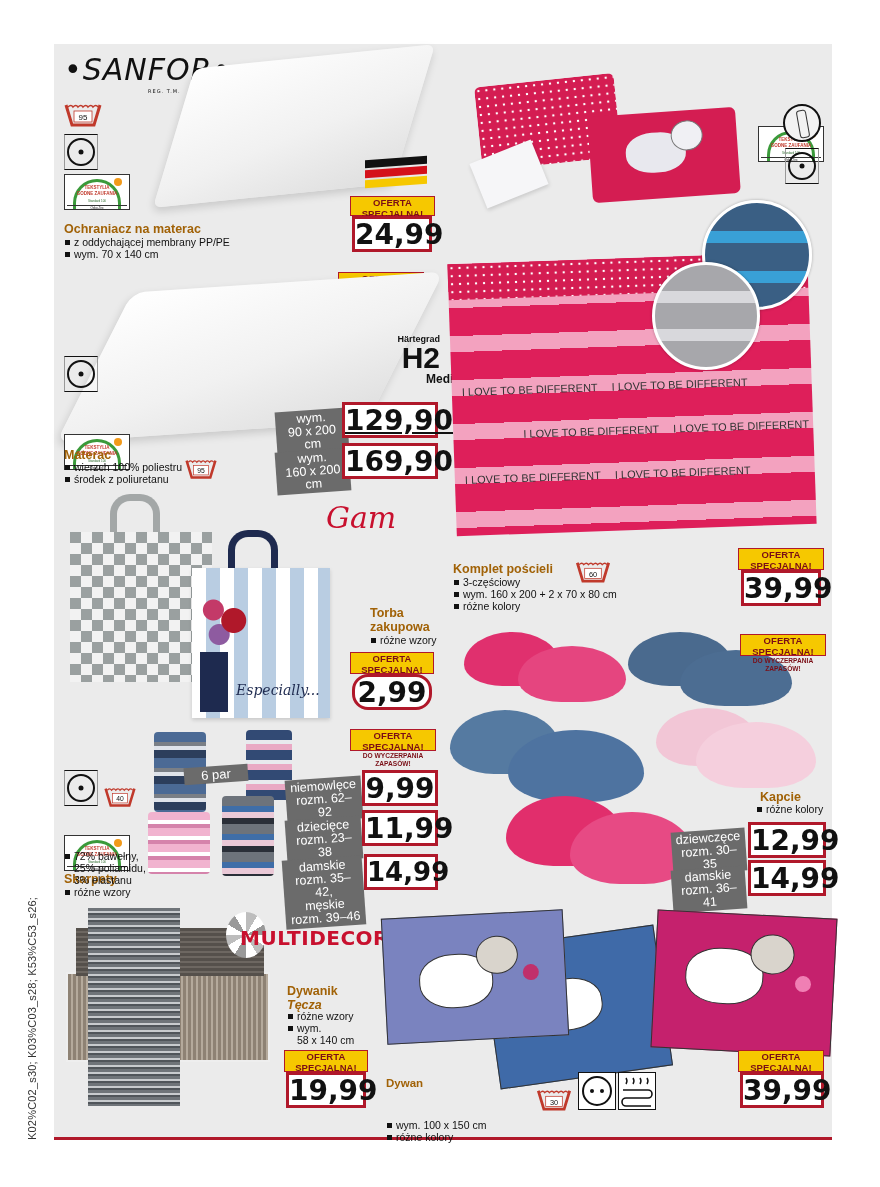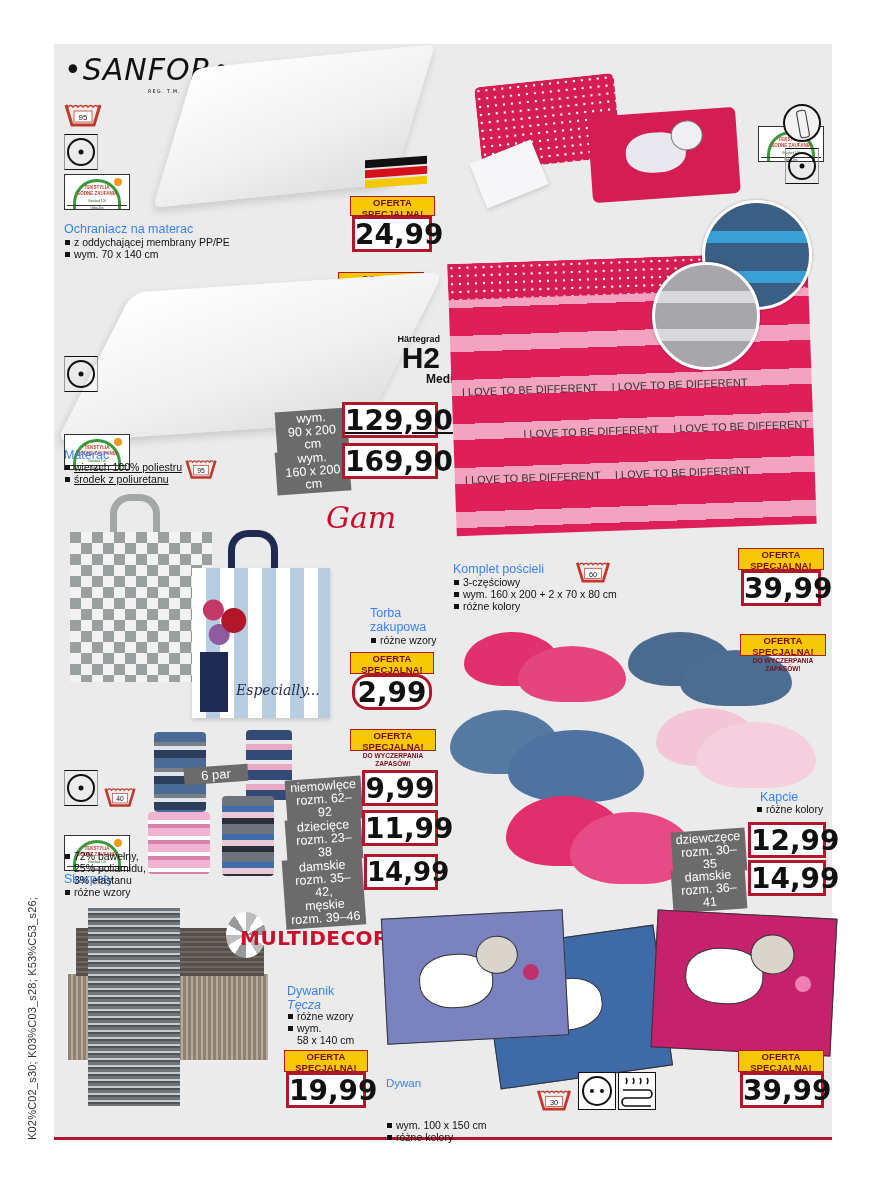--- a/index.html
+++ b/index.html
@@ -3,21 +3,21 @@
 <meta charset="utf-8">
 <style>
   html,body{margin:0;padding:0;}
   body{width:880px;height:1187px;background:#ffffff;position:relative;overflow:hidden;font-family:"Liberation Sans",sans-serif;color:#111;}
   .panel{position:absolute;left:54px;top:44px;width:778px;height:1094px;background:#ebebeb;}
   .bottom-rule{position:absolute;left:54px;top:1137px;width:778px;height:3px;background:#b0182a;}
   .side-code{position:absolute;left:26px;top:1140px;transform:rotate(-90deg);transform-origin:left top;font-size:11px;color:#333;white-space:nowrap;letter-spacing:0.2px;}
   .abs{position:absolute;}
   .brand-sanfor{left:64px;top:52px;font-family:"DejaVu Sans",sans-serif;font-style:italic;font-size:30px;letter-spacing:1px;color:#111;font-weight:normal;}
   .brand-sanfor .reg{position:absolute;left:84px;top:36px;font-size:5px;font-style:normal;letter-spacing:1px;}
-  .prod-title{font-weight:normal;font-size:12.5px;line-height:14px;color:#3b82f6;}
+  .prod-title{font-weight:bold;font-size:12.5px;line-height:14px;color:#a16207;}
   .bullets{list-style:none;margin:0;padding:0;font-size:10.5px;line-height:12px;color:#111;}
   .bullets li{position:relative;padding-left:10px;}
   .bullets li::before{content:"";position:absolute;left:1px;top:4px;width:5px;height:5px;background:#111;}
   .bullets li.cont{padding-left:10px;}
   .bullets li.cont::before{display:none;}
   
   .offer{background:#f6c800;border:1px solid #b0182a;text-align:center;color:#7a0e16;font-weight:bold;box-sizing:border-box;}
   .offer .l1{display:block;font-size:9.5px;line-height:11px;letter-spacing:0.1px;}
   .offer .l2{display:block;font-size:6.6px;line-height:8px;}
   .pricebox{background:#fff;border:3px solid #b0182a;box-sizing:border-box;text-align:center;font-weight:bold;font-family:"DejaVu Sans",sans-serif;color:#111;}
@@ -136,21 +136,21 @@
   </div>
   <div class="abs pricebox" style="left:342px;top:402px;width:96px;height:36px;font-size:28px;line-height:31px;text-decoration:underline;">129,90</div>
 
   <div class="abs size-label" style="left:276px;top:450px;width:74px;">
     <div>wym.</div>
       <div>160 x 200 cm</div>
   </div>
   <div class="abs pricebox" style="left:342px;top:443px;width:96px;height:36px;font-size:28px;line-height:31px;">169,90</div>
 
   <div class="abs prod-title" style="left:64px;top:448px;">Materac</div>
-  <ul class="abs bullets" style="left:64px;top:461px;text-decoration:underline;">
+  <ul class="abs bullets" style="left:64px;top:461px;">
     <li>wierzch 100% poliestru</li>
     <li>środek z poliuretanu</li>
   </ul>
   <svg class="abs wash" style="left:184px;top:458px;width:34px;height:22px;" viewBox="0 0 38 26">
     <path d="M2 3 L8 23 L30 23 L36 3" fill="none" stroke="#c0392b" stroke-width="3"></path>
     <path d="M4 5 q3 -3 5 0 q3 -3 5 0 q3 -3 5 0 q3 -3 5 0 q3 -3 5 0 q3 -3 5 0" fill="none" stroke="#c0392b" stroke-width="1.5"></path>
     <rect x="10" y="9" width="18" height="11" fill="#fff" stroke="#c0392b" stroke-width="0.8"></rect>
     <text x="19" y="18" font-size="8" text-anchor="middle" fill="#111" font-family="Liberation Sans, sans-serif">95</text>
   </svg>
 </section>

